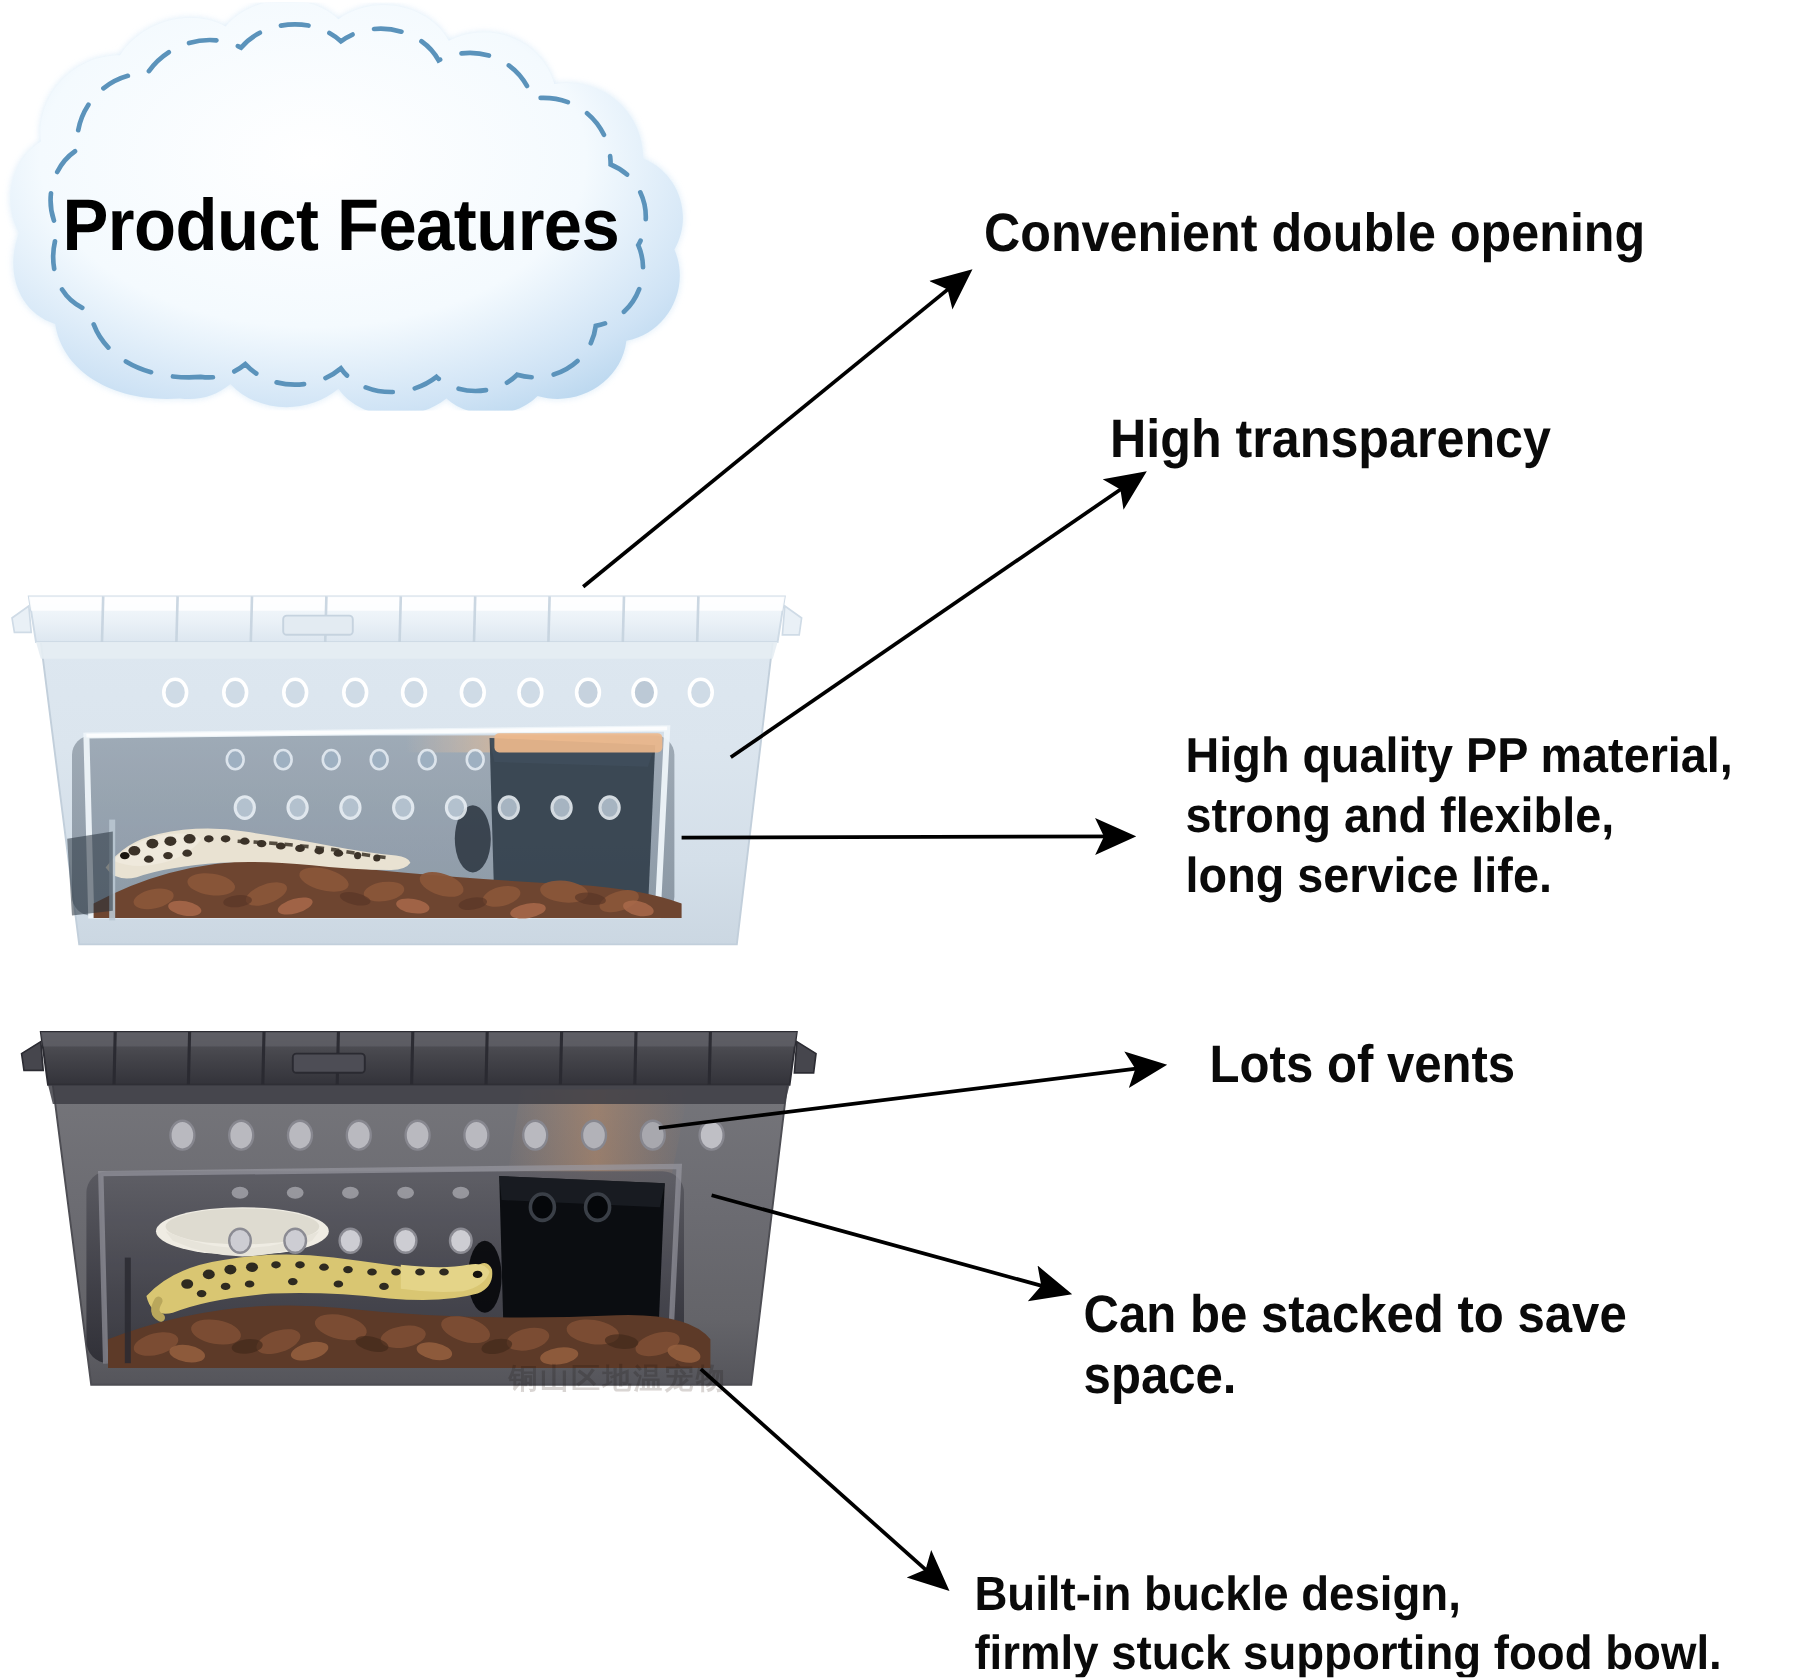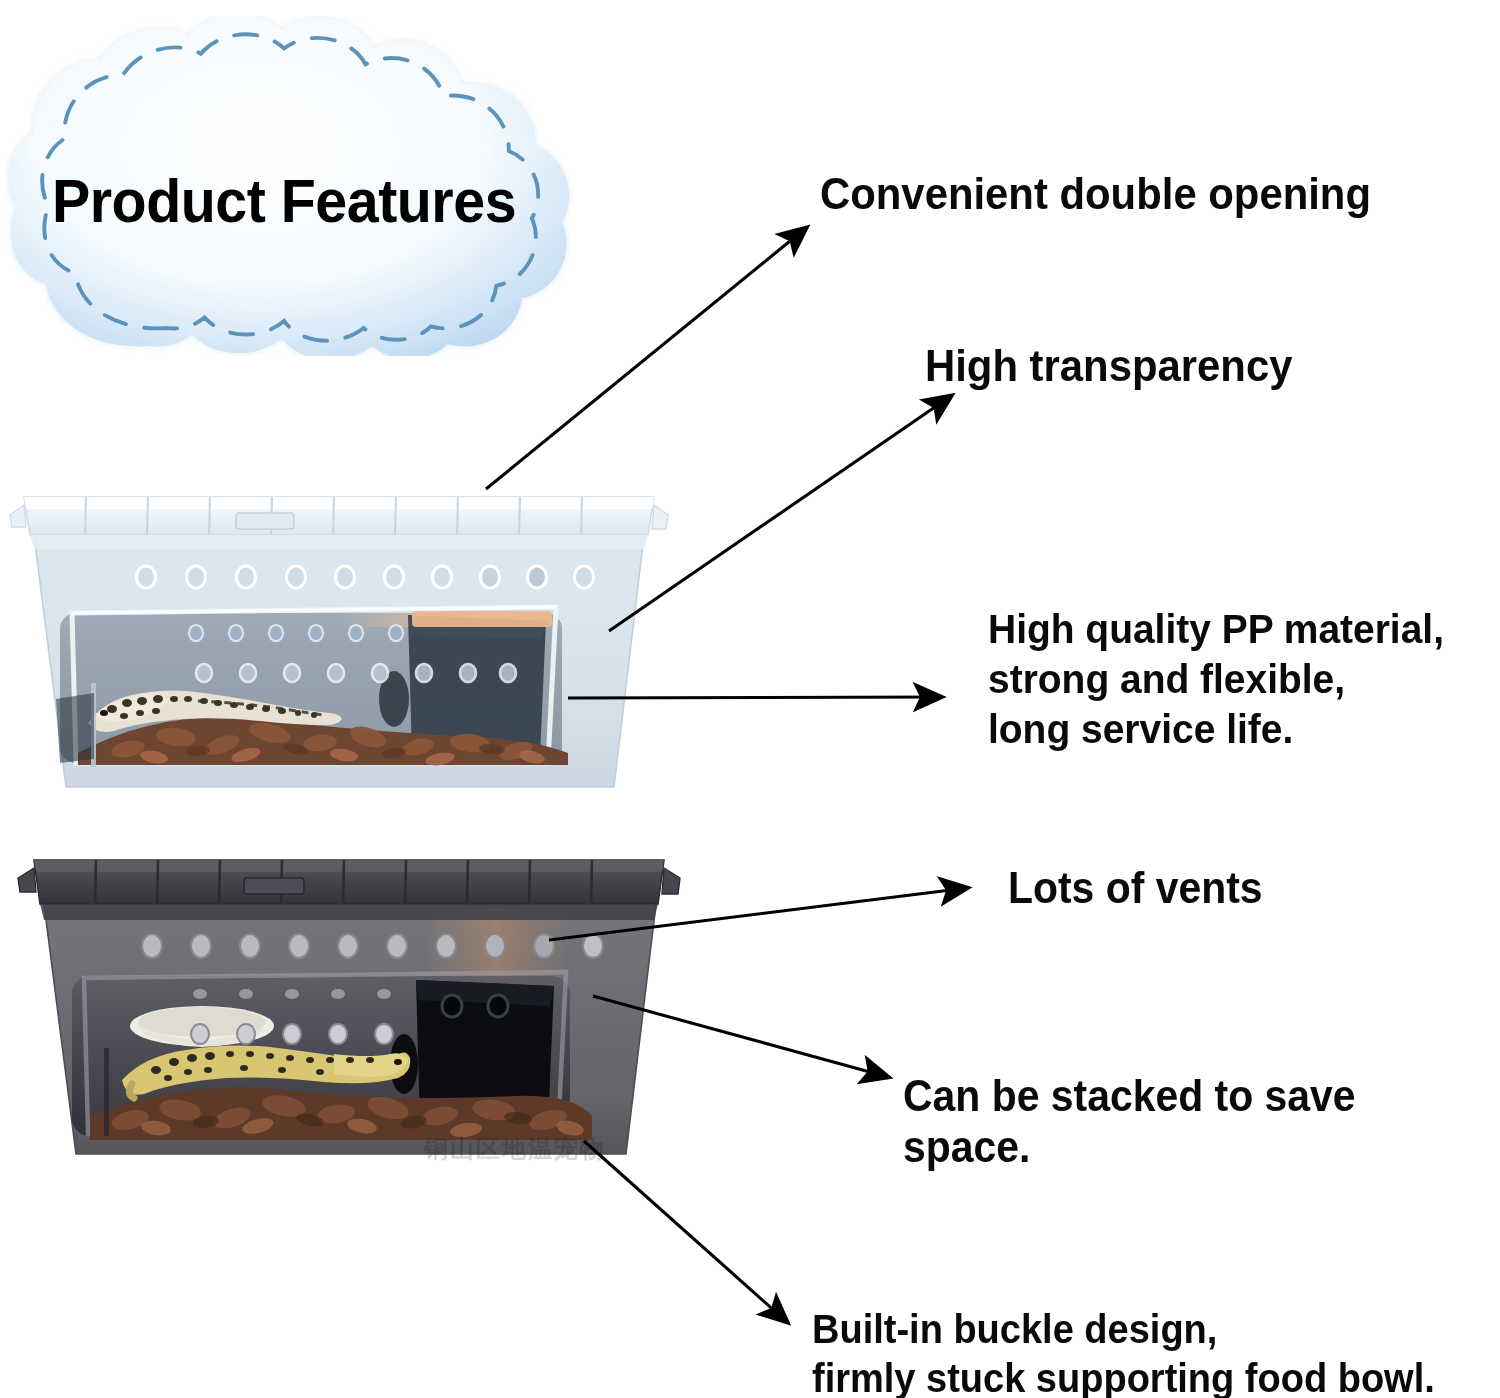--- a/index.html
+++ b/index.html
@@ -8,21 +8,21 @@
     -webkit-font-smoothing:antialiased;
   }
   #stage{
     position:relative;
     width:1500px;height:1398px;
     background:#ffffff;
     overflow:hidden;
   }
 
   
-  .cloud-wrap{position:absolute;left:0px;top:16px;width:600px;height:340px;text-decoration:underline;}
+  .cloud-wrap{position:absolute;left:0px;top:2px;width:600px;height:340px;text-decoration:underline;}
   .cloud-svg{position:absolute;inset:0;width:600px;height:340px;}
   .cloud-title{
     position:absolute;left:52px;top:150px;width:520px;
     font-size:61px;font-weight:bold;color:#000;
     letter-spacing:-0.5px;
     transform:scaleX(0.94);transform-origin:left center;
     white-space:nowrap;
   }
 
   

